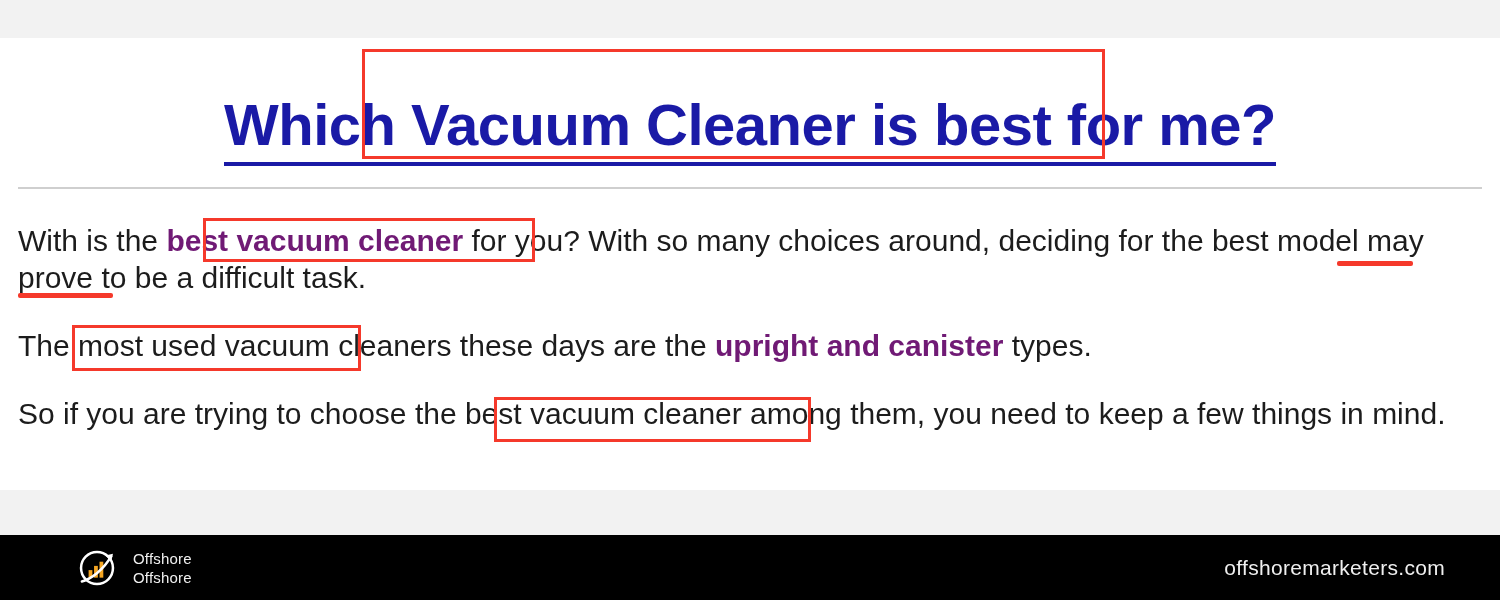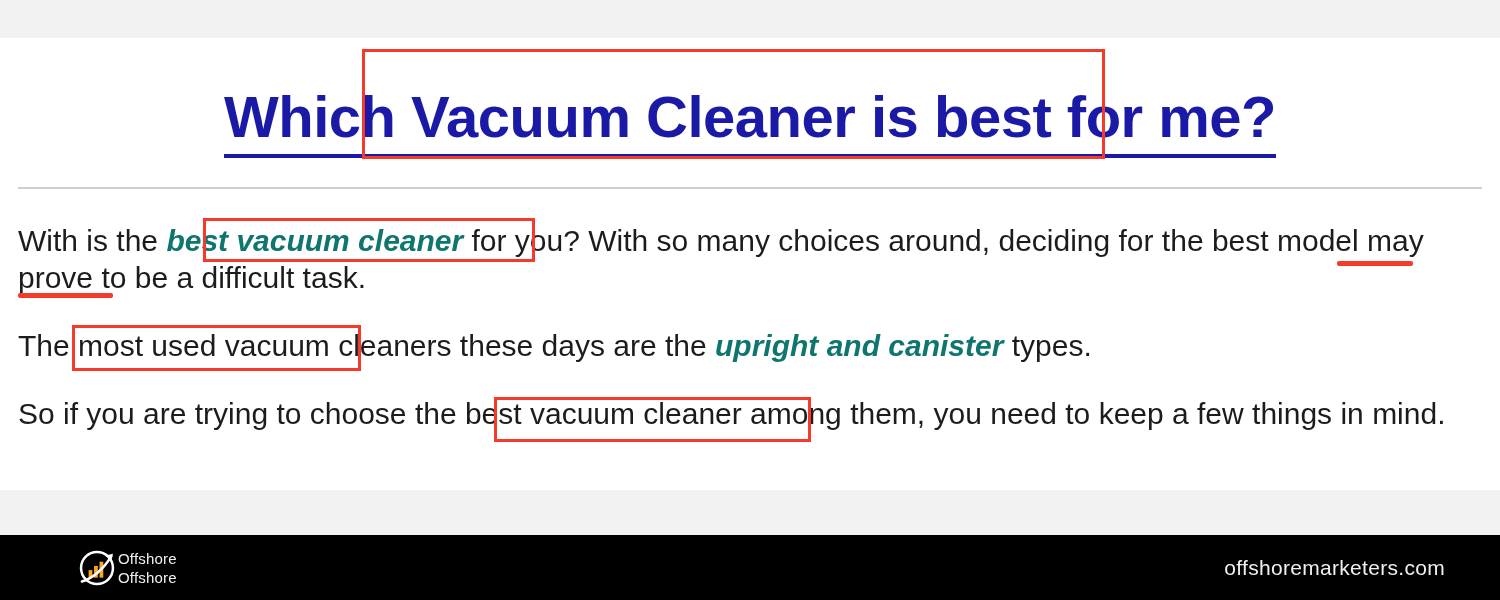--- a/index.html
+++ b/index.html
@@ -29,21 +29,21 @@
     top: 38px;
     width: 1500px;
     height: 452px;
     background: #ffffff;
   }
 
   
   .heading-wrap {
     position: absolute;
     left: 0;
-    top: 48px;
+    top: 56px;
     width: 1500px;
     text-align: center;
   }
   .heading {
     display: inline-block;
     position: relative;
     font-family: "Liberation Sans", sans-serif;
     font-size: 58px;
     font-weight: bold;
     color: #1a1aa6;
@@ -73,23 +73,22 @@
     font-family: "Liberation Sans", sans-serif;
     font-size: 30px;
     line-height: 37px;
     color: #1c1c1c;
   }
   .para {
     margin: 0 0 31px 0;
   }
   .para:last-child { margin-bottom: 0; }
   .kw-blue {
-    color: #0f766e;
+    color: #701a75;
     font-weight: bold;
-    font-style: italic;
   }
 
   
   .anno-box {
     position: absolute;
     border: 3px solid #f5392b;
     box-sizing: border-box;
     pointer-events: none;
     background: transparent;
   }
@@ -109,21 +108,21 @@
     width: 1500px;
     height: 65px;
     background: #000000;
     display: flex;
     align-items: center;
     justify-content: space-between;
   }
   .brand {
     display: flex;
     align-items: center;
-    gap: 0;
+    gap: 15px;
     margin-left: 76px;
   }
   .brand-mark {
     width: 42px;
     height: 42px;
     flex: 0 0 42px;
   }
   .brand-text {
     font-family: "Liberation Sans", sans-serif;
     font-size: 15px;

